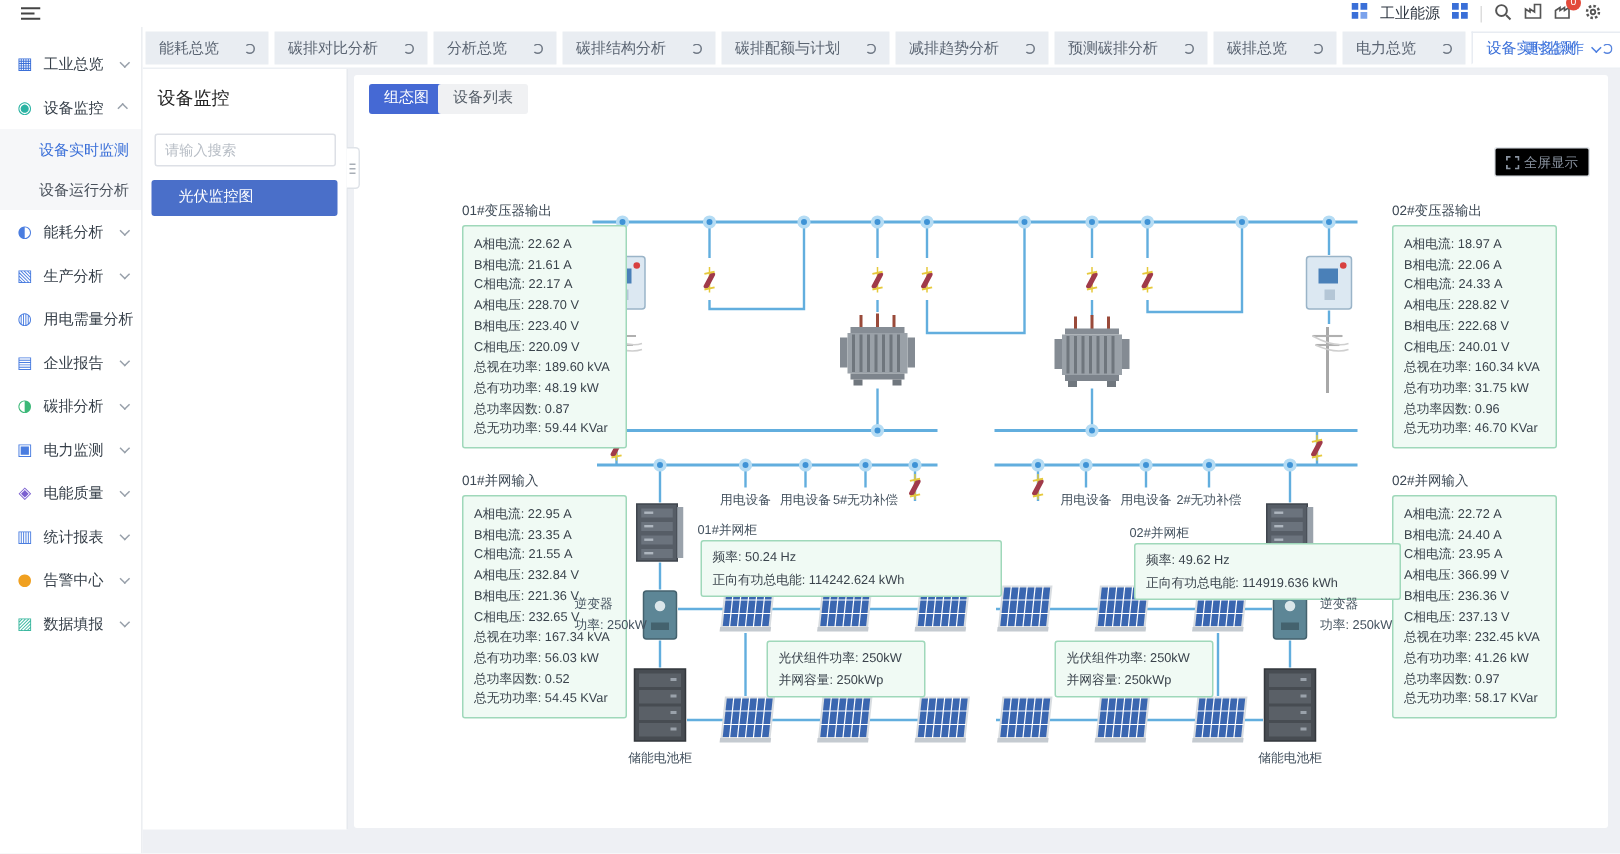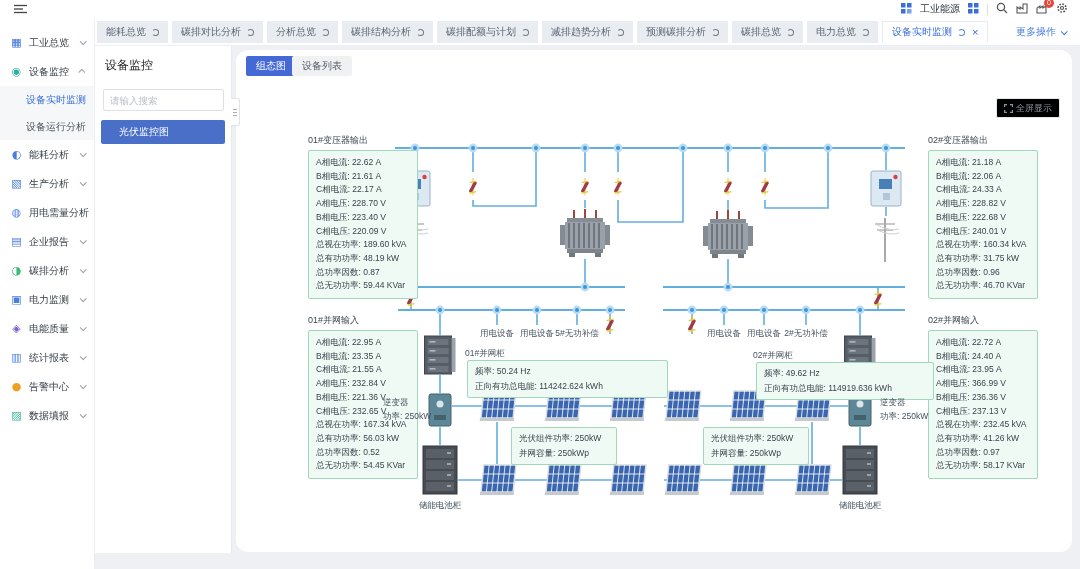--- a/index.html
+++ b/index.html
@@ -11,21 +11,21 @@
   .hamburger { position:absolute; left:14px; top:4px; cursor:pointer; }
   .top-right { position:absolute; right:12px; top:0; height:18px; display:flex; align-items:center; gap:8px; }
   .brand { font-size:10px; color:#2c3540; }
   .vdiv { width:1px; height:11px; background:#ddd; }
   .badge-wrap { position:relative; }
   .badge { position:absolute; top:-5px; right:-6px; min-width:10px; height:10px; border-radius:5px; background:#e24a3b; color:#fff; font-size:7px; line-height:10px; text-align:center; padding:0 2px; }
 
   
   .main-top { position:absolute; top:18px; left:95px; right:0; height:28px; background:#fff; border-bottom:1px solid #eceff3; z-index:5; }
   .tabbar { position:absolute; left:2px; top:3px; display:flex; gap:4px; }
-  .tab { display:inline-flex; align-items:center; gap:6px; height:22px; padding:0 9px; background:#e9edf2; color:#5a6472; font-size:10px; cursor:pointer; white-space:nowrap; }
+  .tab { display:inline-flex; align-items:center; gap:17px; height:22px; padding:0 9px; background:#e9edf2; color:#5a6472; font-size:10px; cursor:pointer; white-space:nowrap; }
   .tab.active { background:#fff; color:#3a6fd8; border:1px solid #e8ecf2; border-bottom-color:#fff; }
   .ric { display:inline-block; width:7px; height:7px; border:1.2px solid currentColor; border-radius:50%; border-left-color:transparent; opacity:.85; }
   .tclose { font-size:11px; line-height:1; margin-left:1px; }
   .more-ops { position:absolute; right:14px; top:7px; color:#4a7de0; font-size:10px; display:flex; align-items:center; gap:5px; cursor:pointer; }
   .chev { display:inline-block; width:5px; height:5px; border-right:1.2px solid currentColor; border-bottom:1.2px solid currentColor; transform:rotate(45deg) translateY(-1px); }
   .chev.up { transform:rotate(-135deg) translateY(-1px); }
 
   
   .sidebar { position:absolute; top:18px; left:0; width:95px; bottom:0; background:#fff; border-right:1px solid #eceef1; z-index:6; padding-top:10px; }
   .snav-item { position:relative; height:29px; display:flex; align-items:center; gap:6px; padding-left:10px; font-size:10px; color:#37404a; cursor:pointer; white-space:nowrap; }
@@ -42,21 +42,21 @@
   .cat-btn { width:38px; padding:4px 0; text-align:center; background:#f3f4f6; color:#555e68; font-size:9.5px; border-radius:2px; cursor:pointer; white-space:nowrap; }
   .cat-btn.wide { width:52px; }
   .cat-btn.active { background:#4569d4; color:#fff; }
   .dev-search { display:block; width:121px; height:22px; margin:8px 8px 0 8px; border:1px solid #dde0e6; border-radius:2px; font-size:9.5px; padding:0 6px; color:#333; font-family:inherit; }
   .dev-search::placeholder { color:#b8bec6; }
   .dev-item { margin:9px 6px 0 6px; height:24px; line-height:24px; background:#4a6fc9; color:#fff; font-size:10px; padding-left:18px; border-radius:2px; cursor:pointer; }
   .collapse-handle { position:absolute; right:-9px; top:52px; width:9px; height:28px; background:#fff; border:1px solid #dfe3e8; border-left:none; border-radius:0 3px 3px 0; display:flex; flex-direction:column; justify-content:center; align-items:center; gap:2px; cursor:pointer; }
   .collapse-handle i { display:block; width:4px; height:1px; background:#a8aeb6; }
 
   
-  .content-card { position:absolute; left:236px; top:50px; width:836px; height:502px; background:#fff; border-radius:12px; z-index:1; }
+  .content-card { position:absolute; left:236px; top:50px; width:836px; height:502px; background:#fff; border-radius:2px; z-index:1; }
   .view-btn { position:absolute; top:6px; height:20px; line-height:20px; padding:0 10px; font-size:10px; border-radius:2px; cursor:pointer; }
   .view-btn.blue { left:10px; background:#4569d4; color:#fff; }
   .view-btn.gray { left:56px; background:#f0f1f3; color:#555e68; }
   .fullscreen-btn { position:absolute; right:12px; top:48px; display:flex; align-items:center; gap:3px; border:1px solid #e2e5e9; background:#000000; color:#8a93a0; font-size:9px; padding:2.5px 7px; border-radius:2px; cursor:pointer; }
 
   
   .diagram { position:absolute; left:240px; top:50px; width:830px; height:500px; z-index:2; }
   .diagram svg.wires { position:absolute; left:0; top:0; }
   .dp-title { position:absolute; font-size:9px; color:#3c4854; white-space:nowrap; }
   .dp-box { position:absolute; width:110px; background:#f0faf4; border:1px solid #9fd8ba; border-radius:2px; padding:5px 0 5px 7px; }
@@ -487,21 +487,21 @@
     <div class="dp-row">B相电压: 223.40 V</div>
     <div class="dp-row">C相电压: 220.09 V</div>
     <div class="dp-row">总视在功率: 189.60 kVA</div>
     <div class="dp-row">总有功功率: 48.19 kW</div>
     <div class="dp-row">总功率因数: 0.87</div>
     <div class="dp-row">总无功功率: 59.44 KVar</div>
   </div>
 
   <div class="dp-title" style="left:688px;top:84px">02#变压器输出</div>
   <div class="dp-box" style="left:688px;top:100px">
-    <div class="dp-row">A相电流: 21.18 A</div>
+    <div class="dp-row">A相电流: 18.97 A</div>
     <div class="dp-row">B相电流: 22.06 A</div>
     <div class="dp-row">C相电流: 24.33 A</div>
     <div class="dp-row">A相电压: 228.82 V</div>
     <div class="dp-row">B相电压: 222.68 V</div>
     <div class="dp-row">C相电压: 240.01 V</div>
     <div class="dp-row">总视在功率: 160.34 kVA</div>
     <div class="dp-row">总有功功率: 31.75 kW</div>
     <div class="dp-row">总功率因数: 0.96</div>
     <div class="dp-row">总无功功率: 46.70 KVar</div>
   </div>

